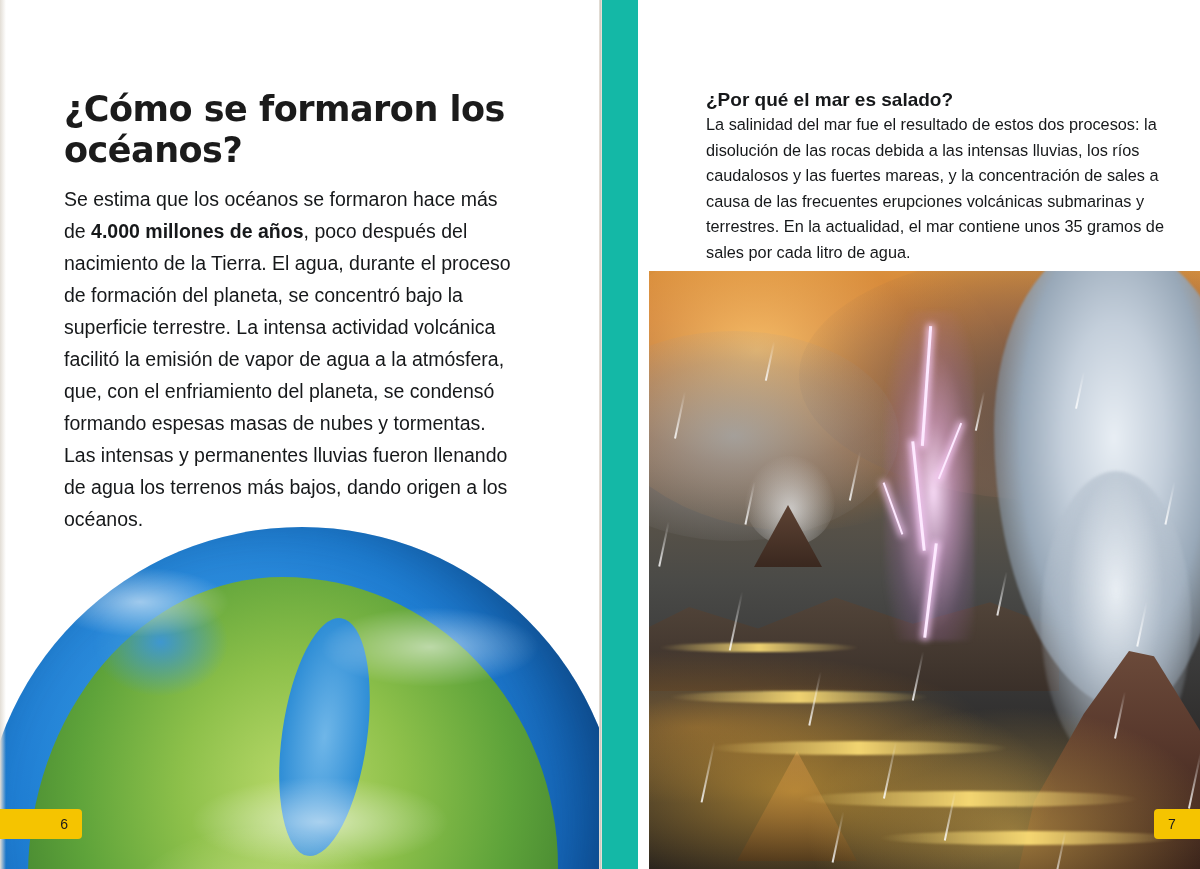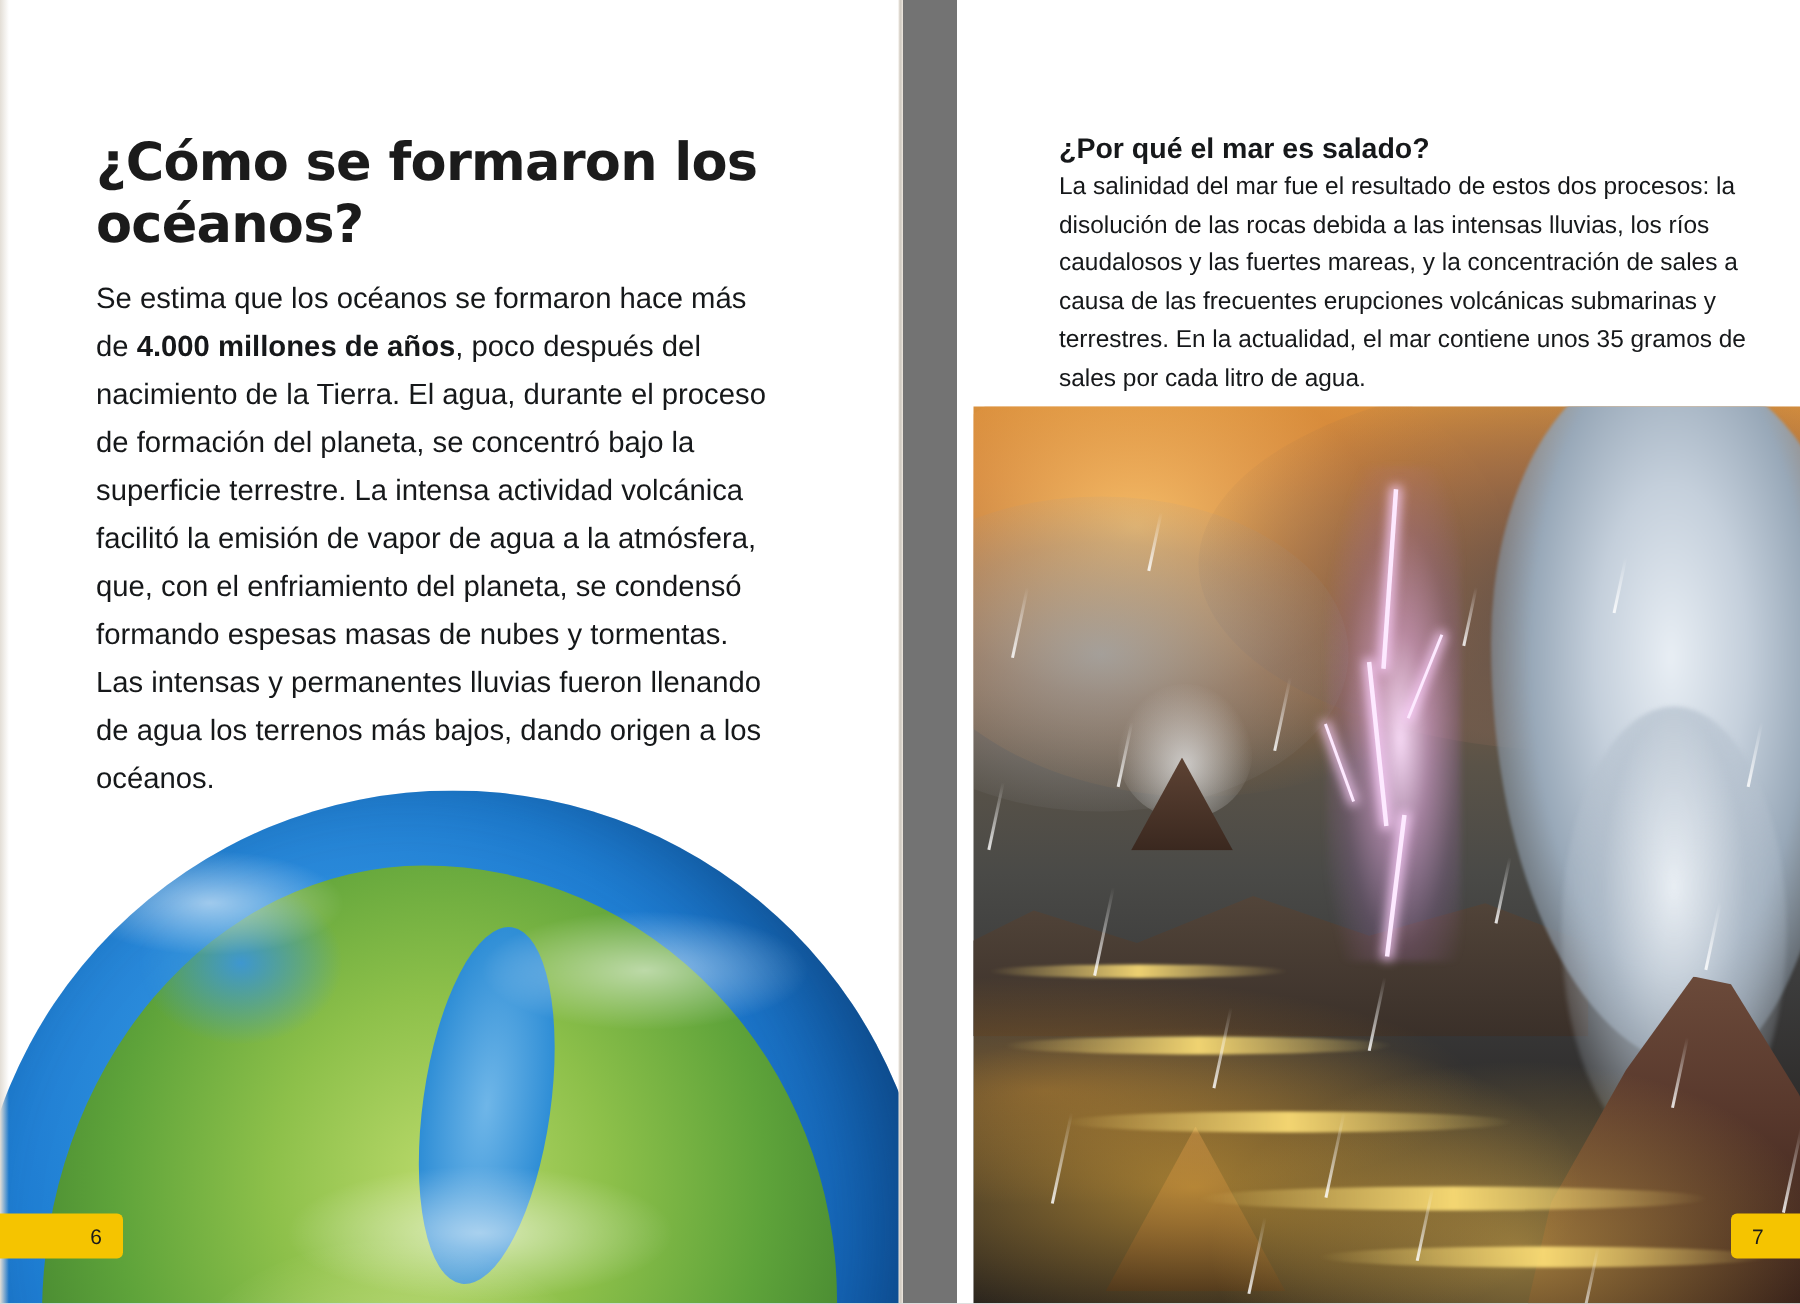--- a/index.html
+++ b/index.html
@@ -5,21 +5,21 @@
   html, body {
     margin: 0;
     padding: 0;
     background: #ffffff;
   }
   .page {
     position: relative;
     width: 1200px;
     height: 869px;
     overflow: hidden;
-    background: #737373;
+    background: #14b8a6;
     font-family: "Liberation Sans", sans-serif;
   }
 
   
   .spine {
     position: absolute;
     left: 599px;
     top: 0;
     width: 3px;
     height: 869px;

